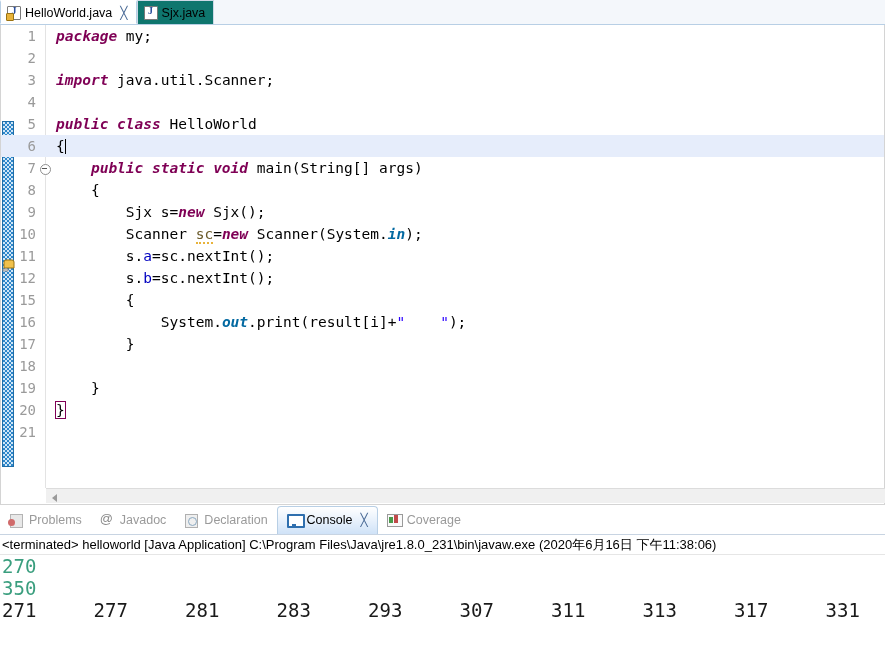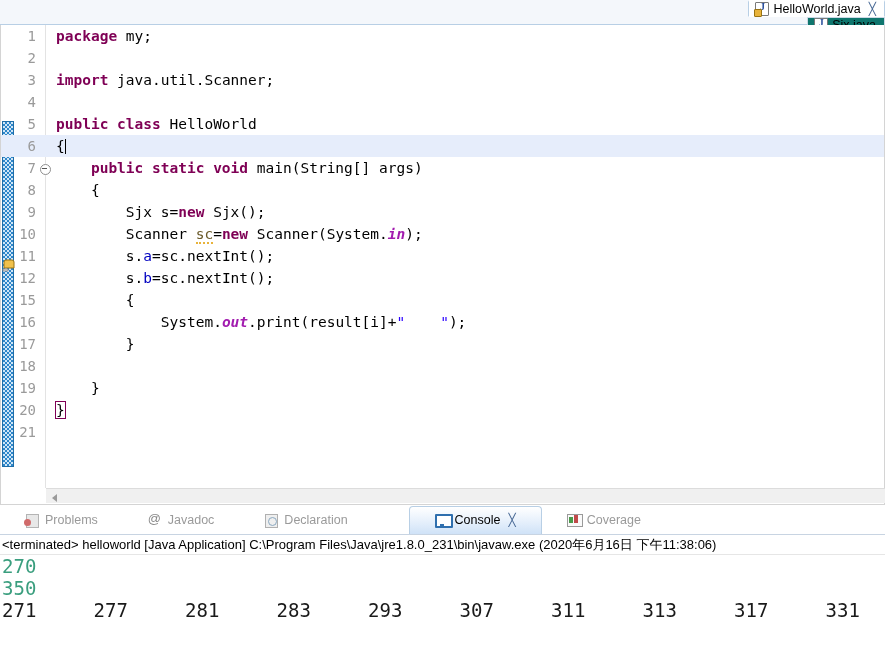--- a/index.html
+++ b/index.html
@@ -9,21 +9,21 @@
     background: #ffffff;
     font-family: "Liberation Sans", sans-serif;
     overflow: hidden;
   }
 
   
   #tabbar {
     position: absolute; left: 0; top: 0; width: 885px; height: 25px;
     background: #f4f7fb;
     border-bottom: 1px solid #b8cfe5;
-    display: flex; align-items: flex-end; flex-direction: column;
+    display: flex; align-items: flex-end;
   }
   .tab {
     display: flex; align-items: center; gap: 4px;
     height: 24px; padding: 0 8px 0 6px;
     font-size: 12.5px; color: #000;
     border: 1px solid transparent;
     position: relative;
   }
   .tab.active {
     background: #ffffff;
@@ -119,23 +119,23 @@
     content: "";
     position: absolute; left: 2px; top: 11px;
     width: 5px; height: 1px; background: #555; z-index: 2;
   }
   .ctext {
     flex: 1 1 auto;
     white-space: pre;
     color: #000000;
     padding-left: 4px;
   }
-  .kw   { color: #7f0055; font-weight: bold; }
+  .kw   { color: #7f0055; font-weight: bold; font-style: italic; }
   .fld  { color: #0000c0; }
-  .stat { color: #a21caf; font-weight: bold; font-style: italic; }
+  .stat { color: #0369a1; font-weight: bold; font-style: italic; }
   .str  { color: #2a00ff; }
   .lvar-warn {
     color: #6a5a2a;
     border-bottom: 2px dotted #e8b33a;
   }
   .caret {
     display: inline-block; width: 1px; height: 15px;
     background: #000; vertical-align: -3px;
   }
   .brmatch {
@@ -172,32 +172,31 @@
 
   
   #viewtabs {
     position: absolute; left: 0; top: 505px; width: 885px; height: 30px;
     background: #ffffff;
     display: flex; align-items: center;
     border-bottom: 1px solid #c8d4e2;
   }
   .vtab {
     display: flex; align-items: center; gap: 5px;
-    height: 28px; padding: 0 25px;
+    height: 28px; padding: 0 9px;
     font-size: 12.5px;
     color: #9a9a9a;
     white-space: nowrap;
   }
   .vtab.active {
     color: #000;
     background: linear-gradient(to bottom, #ffffff 0%, #e3eefb 60%, #cfe2f7 100%);
     border: 1px solid #b8cfe5;
     border-bottom: none;
     border-radius: 4px 4px 0 0;
-    margin-left: 36px;
   }
   .vicon { width: 15px; height: 14px; position: relative; flex: 0 0 15px; }
   
   .ic-problems::before {
     content: ""; position: absolute; left: 1px; top: 1px;
     width: 11px; height: 12px; background: #e8e8e8;
     border: 1px solid #b4b4b4;
   }
   .ic-problems::after {
     content: ""; position: absolute; left: -1px; top: 6px;

